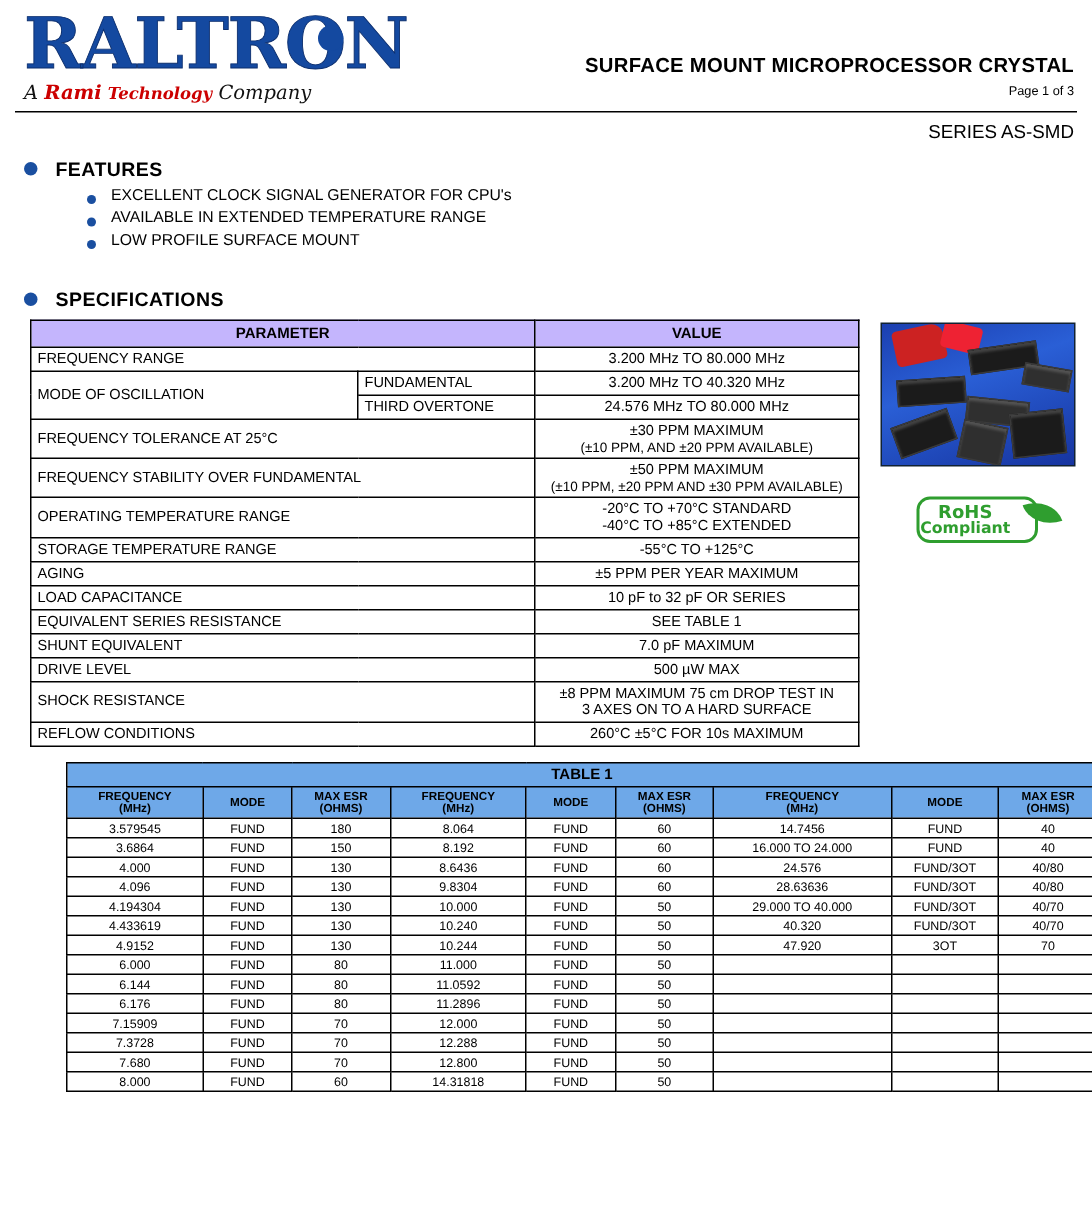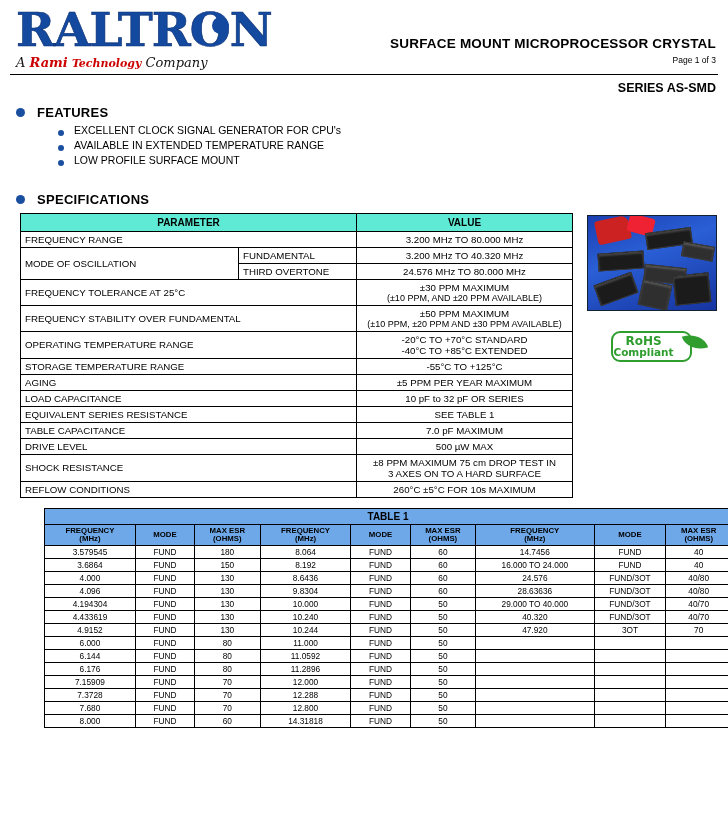--- a/index.html
+++ b/index.html
@@ -46,21 +46,21 @@
   .logo-sub .tech { color: #cc0000; font-weight: bold; font-style: italic; font-size: 11px; }
 
   .header-right { text-align: right; padding-top: 28px; padding-right: 2px; }
   .title-main {
     font-size: 13.5px; font-weight: bold; color: #000; letter-spacing: 0.2px;
   }
   .page-num { font-size: 8.5px; color: #000; margin-top: 4px; }
 
   .hr { border: none; border-top: 1.5px solid #000; margin: 4px 0 3px 0; }
 
-  .series { text-align: right; font-size: 12.5px; font-weight: bold; margin: 6px 2px 0 0; }
+  .series { text-align: right; font-size: 12.5px; font-weight: normal; margin: 6px 2px 0 0; }
 
   
   .sec-head { display: flex; align-items: center; margin: 10px 0 4px 6px; }
   .sec-bullet {
     width: 9px; height: 9px; border-radius: 50%;
     background: #1a4fa0; margin-right: 12px; flex: none;
   }
   .sec-title { font-size: 13px; font-weight: bold; letter-spacing: 0.3px; }
 
   .feat-list { margin: 2px 0 0 48px; }
@@ -69,21 +69,21 @@
     width: 6px; height: 6px; border-radius: 50%;
     background: #1a4fa0; margin-right: 10px; flex: none;
   }
   .feat-text { font-size: 10.5px; }
 
   
   .spec-wrap { display: flex; align-items: flex-start; margin-top: 6px; }
   table.spec { border-collapse: collapse; width: 552px; margin-left: 10px; table-layout: fixed; }
   table.spec td, table.spec th { border: 1px solid #000; font-size: 9.7px; padding: 2px 4px; }
   table.spec th {
-    background: #5eead4; text-align: center; font-weight: bold; font-size: 10px; padding: 3px 0;
+    background: #c4b5fd; text-align: center; font-weight: bold; font-size: 10px; padding: 3px 0;
   }
   td.param { text-align: left; }
   td.val { text-align: center; }
   .sub { font-size: 9px; }
 
   
   .right-col { margin-left: 12px; width: 140px; text-align: center; }
   .photo {
     width: 130px; height: 96px;
     background: linear-gradient(160deg,#1b3fb0 0%, #2a5fd6 40%, #1634a0 100%);
@@ -236,21 +236,21 @@
       </tr>
       <tr>
         <td class="param" colspan="2">LOAD CAPACITANCE</td>
         <td class="val">10 pF to 32 pF OR SERIES</td>
       </tr>
       <tr>
         <td class="param" colspan="2">EQUIVALENT SERIES RESISTANCE</td>
         <td class="val">SEE TABLE 1</td>
       </tr>
       <tr>
-        <td class="param" colspan="2">TABLE CAPACITANCE</td>
+        <td class="param" colspan="2">SHUNT EQUIVALENT</td>
         <td class="val">7.0 pF MAXIMUM</td>
       </tr>
       <tr>
         <td class="param" colspan="2">DRIVE LEVEL</td>
         <td class="val">500 µW MAX</td>
       </tr>
       <tr>
         <td class="param" colspan="2">SHOCK RESISTANCE</td>
         <td class="val">
           <div>±8 PPM MAXIMUM 75 cm DROP TEST IN</div>

